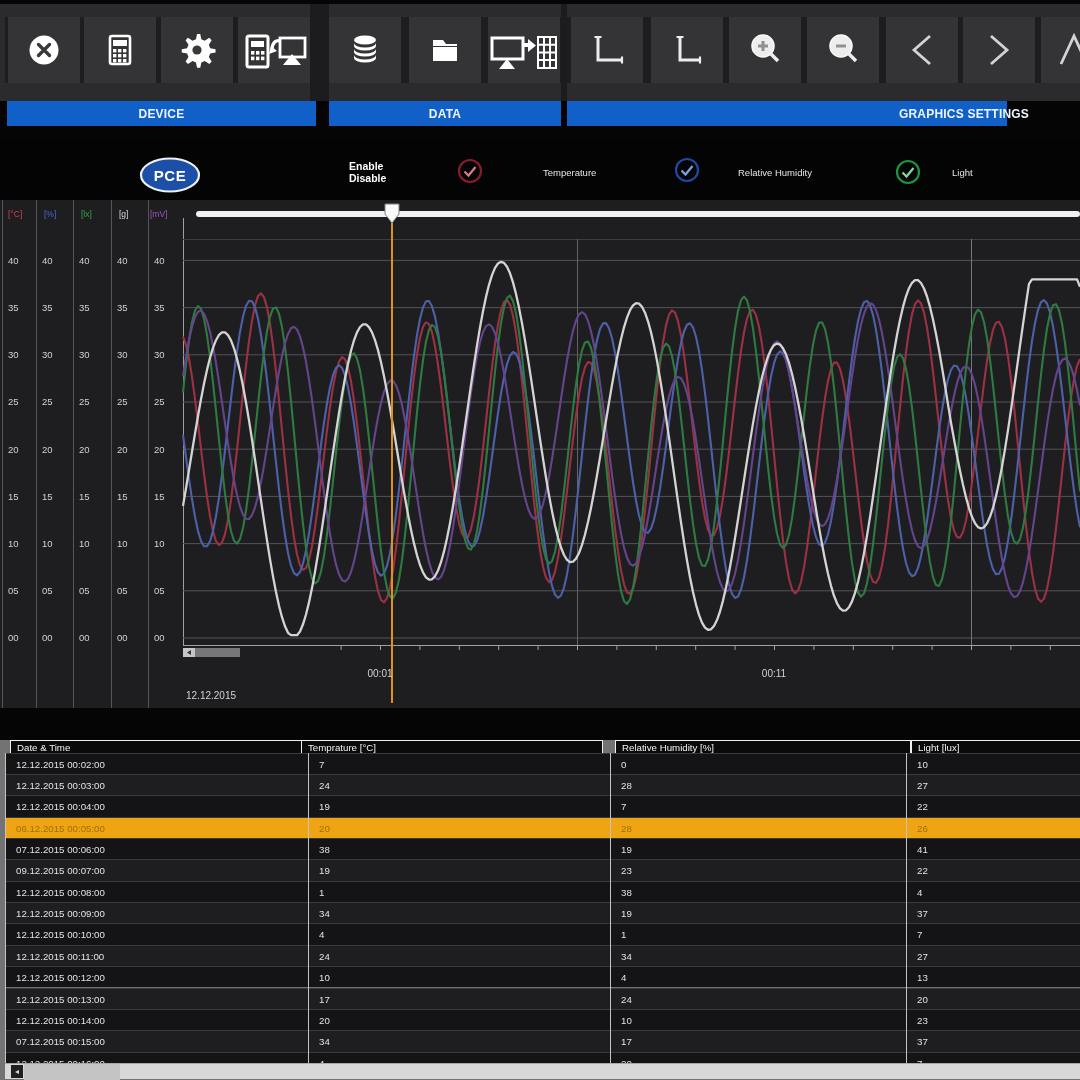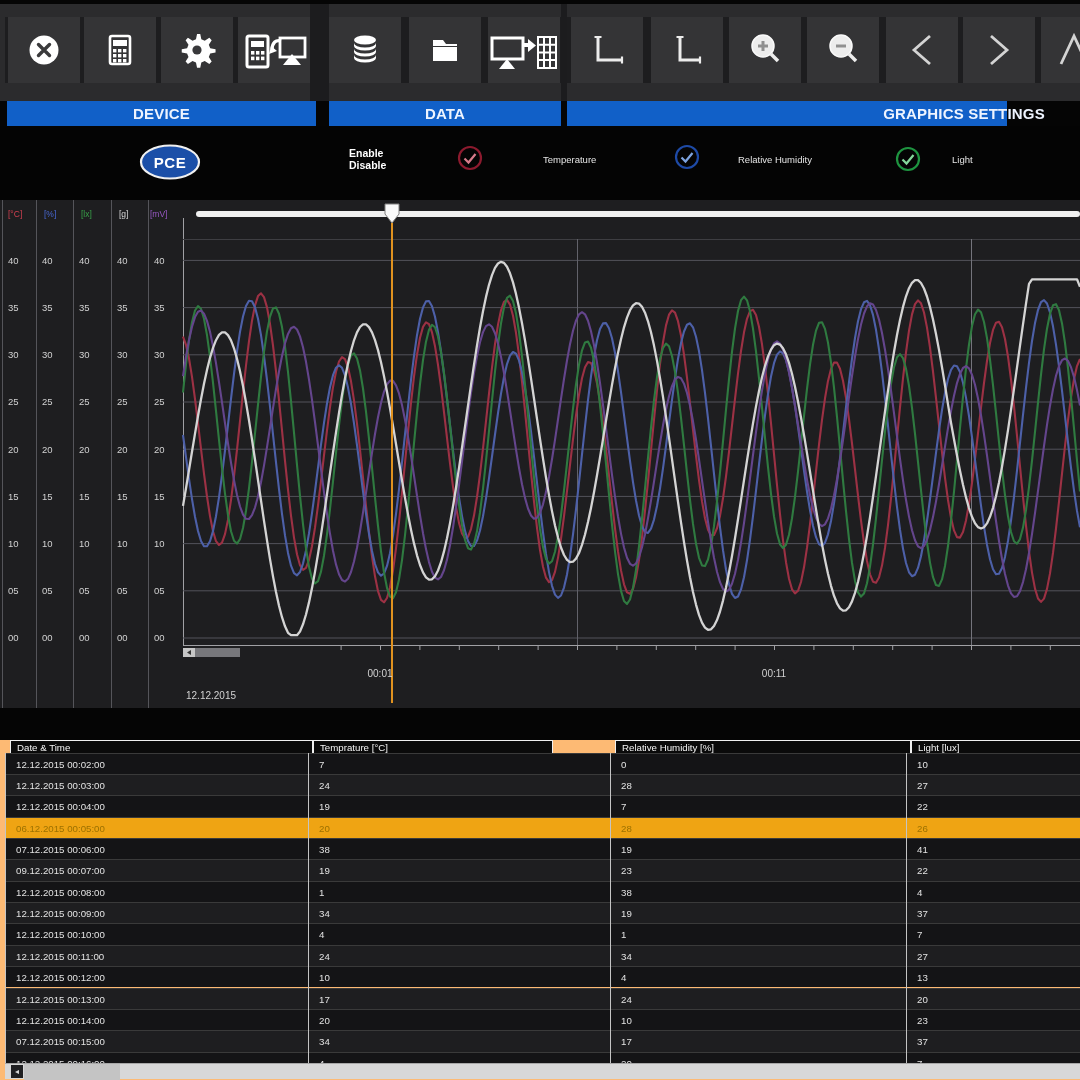--- a/index.html
+++ b/index.html
@@ -7,22 +7,22 @@
   font-family:"Liberation Sans",sans-serif; }
 #page { position:relative; width:1080px; height:1080px; background:#050505; }
 .abs { position:absolute; }
 #tbar { position:absolute; left:0; top:0; width:1080px; height:101px; background:#2b2b2d; }
 #tbar .strip { position:absolute; left:0; top:0; width:1080px; height:4px; background:#050505; }
 #tbar .btnrow { position:absolute; left:5px; top:17px; width:1075px; height:66px; background:#1d1d1f; }
 #tbar .ggap { position:absolute; top:4px; height:97px; background:#1c1c1e; }
 .btn { position:absolute; top:17px; width:72px; height:66px; background:#343436;
   display:flex; align-items:center; justify-content:center; }
 .bluebar { position:absolute; top:101px; height:25px; background:#1160c8; color:#eef4ff;
-  font-size:15px; font-weight:bold; text-align:center; line-height:26px; letter-spacing:0.2px; }
-#band { position:absolute; left:0; top:126px; width:1080px; height:74px; background:#040404;
+  font-size:12px; font-weight:bold; text-align:center; line-height:26px; letter-spacing:0.2px; }
+#band { position:absolute; left:0; top:139px; width:1080px; height:74px; background:#040404;
   color:#fff; }
 .blabel { position:absolute; font-size:9.5px; color:#e4e4e4; top:28px; }
 .trow { left:5px; width:1075px; height:21.36px; line-height:21.36px; font-size:9.7px;
   border-top:1px solid #3a3a3a; }
 .tc { top:0; height:21.36px; line-height:21.7px; overflow:hidden; }
 .hc { top:0; height:14px; line-height:14px; border:1px solid #f0f0f0; padding-left:6px;
   font-size:9.7px; color:#f4f4f4; background:#0a0a0a; }
 </style>
 </head>
 <body>
@@ -275,24 +275,24 @@
 <rect x="196" y="211" width="884" height="6" rx="3" fill="#f0f0f0"></rect>
 <polygon points="385,204 399,204 399,214 392,223 385,214" fill="#fbfbfb" stroke="#808080" stroke-width="1"></polygon>
 <rect x="183" y="648" width="12" height="9" fill="#c6c6c6"></rect>
 <polygon points="191,650 187,652.5 191,655" fill="#333"></polygon>
 <rect x="195" y="648" width="45" height="9" fill="#77777b"></rect>
 <text x="380" y="677" font-size="10" fill="#d2d2d2" text-anchor="middle">00:01</text>
 <text x="774" y="677" font-size="10" fill="#d2d2d2" text-anchor="middle">00:11</text>
 <text x="186" y="699" font-size="10" fill="#d2d2d2">12.12.2015</text>
 </svg>
 
-<div class="abs" style="left:0;top:740px;width:1080px;height:340px;background:#fdba74">
+<div class="abs" style="left:0;top:740px;width:1080px;height:340px;background:#737373">
   <div class="abs" style="left:5px;top:0;width:1075px;height:14px">
         <div class="abs hc" style="left:5px;width:303px">Date &amp; Time</div>
-        <div class="abs hc" style="left:308px;width:240px">Temprature [°C]</div>
+        <div class="abs hc" style="left:296px;width:302px">Temprature [°C]</div>
         <div class="abs hc" style="left:610px;width:296px">Relative Humidity [%]</div>
         <div class="abs hc" style="left:906px;width:174px">Light [lux]</div>
       </div>
   <div class="abs trow" style="top:12.5px;background:#141416">
         <div class="abs tc" style="left:11px;width:295px;color:#e2e2e2">12.12.2015 00:02:00</div>
         <div class="abs tc" style="left:314px;width:294px;color:#e2e2e2">7</div>
         <div class="abs tc" style="left:616px;width:288px;color:#e2e2e2">0</div>
         <div class="abs tc" style="left:912px;width:166px;color:#e2e2e2">10</div>
       </div>
 <div class="abs trow" style="top:33.9px;background:#1e1e20">

